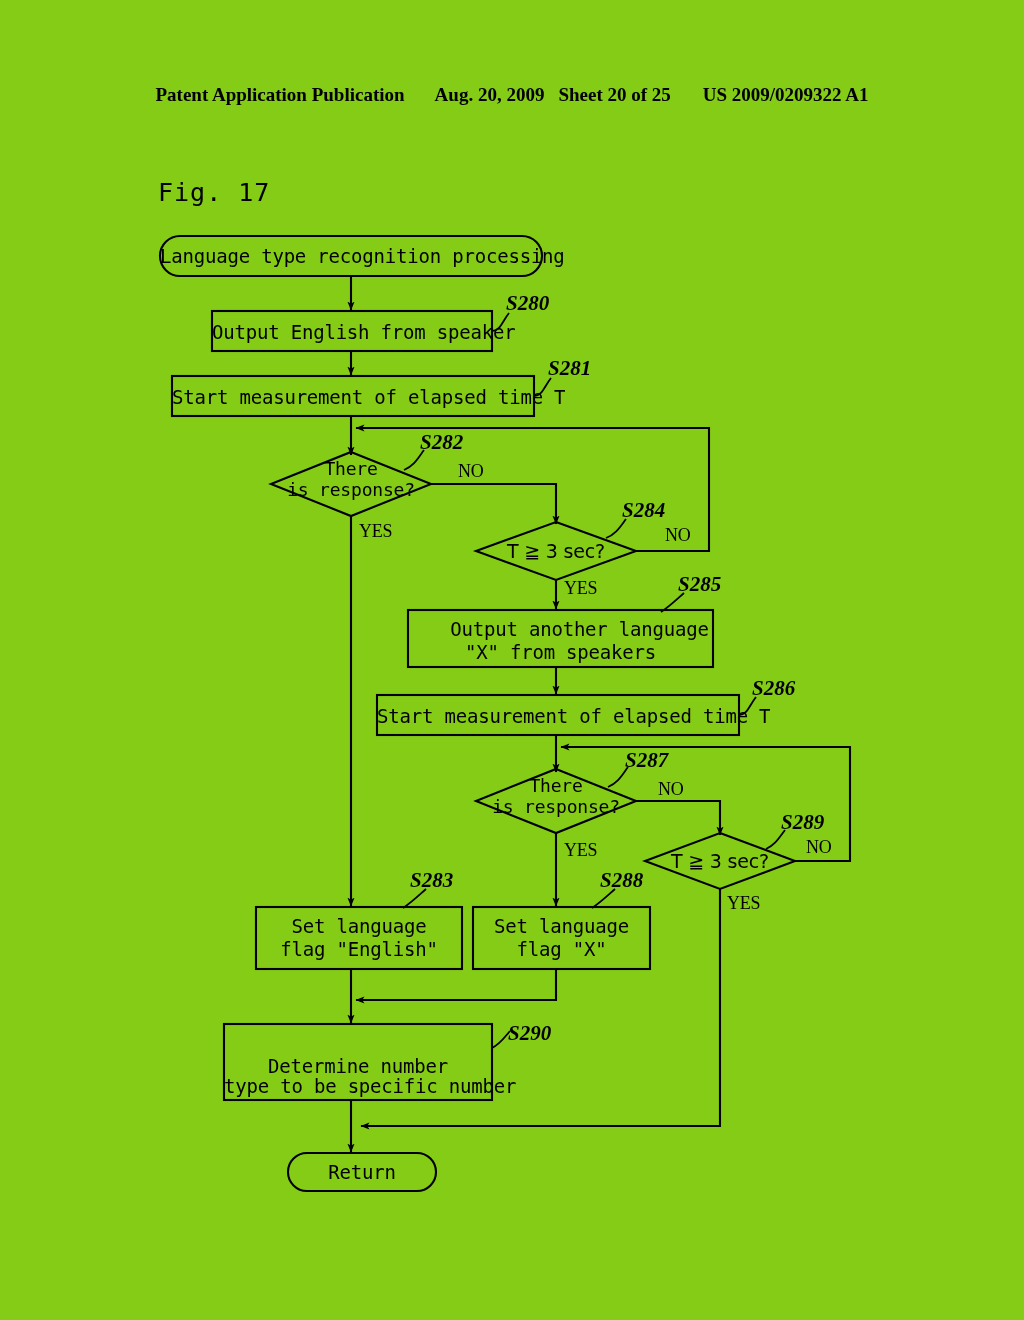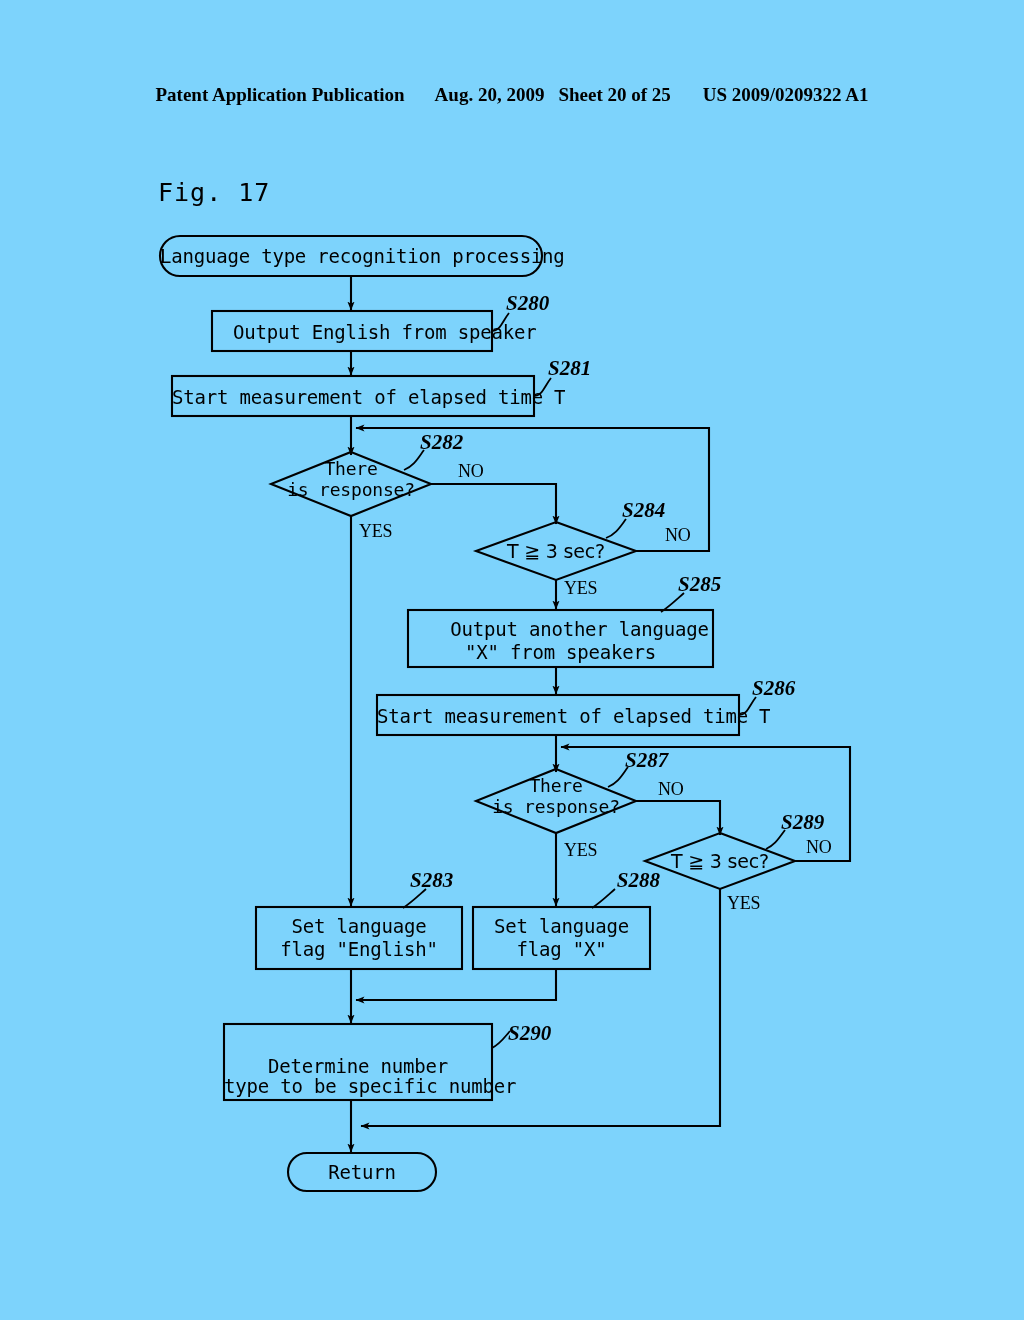--- a/index.html
+++ b/index.html
@@ -4,21 +4,21 @@
 <style>
   html, body {
     margin: 0;
     padding: 0;
     background: #ffffff;
   }
   #page {
     position: relative;
     width: 1024px;
     height: 1320px;
-    background: #7dd3fc;
+    background: #84cc16;
     overflow: hidden;
     font-family: "Liberation Sans", sans-serif;
   }
 
   
   #pub-header {
     position: absolute;
     left: 0;
     top: 84px;
     width: 1024px;
@@ -156,21 +156,21 @@
       <path d="M492,1048 C500,1044 504,1038 510,1031" stroke-width="1.8"></path>
 
       <line x1="351" y1="1100" x2="351" y2="1152" marker-end="url(#arrow)"></line>
 
       <rect x="288" y="1153" width="148" height="38" rx="19" ry="19"></rect>
     </g>
   </svg>
 
   <div class="node-text t-term" style="left:160px; top:245px; width:382px;">Language type recognition processing</div>
 
-  <div class="node-text t-box" style="left:212px; top:321px; width:280px;padding-left:21px;">Output English from speaker</div>
+  <div class="node-text t-box" style="left:212px; top:321px; width:280px;">Output English from speaker</div>
 
   <div class="node-text t-box" style="left:172px; top:386px; width:362px;">Start measurement of elapsed time T</div>
 
   <div class="node-text t-dec" style="left:271px; top:458px; width:160px;">There</div>
   <div class="node-text t-dec" style="left:266px; top:479px; width:170px;">is response?</div>
 
   <div class="node-text t-cond" style="left:476px; top:540px; width:160px;">T ≧ 3 sec?</div>
 
   <div class="node-text t-box" style="left:412px; top:618px; width:335px;">Output another language</div>
   <div class="node-text t-box" style="left:408px; top:641px; width:305px;">"X" from speakers</div>
@@ -204,21 +204,21 @@
   <div class="node-text t-step" style="left:678px; top:572px; width:60px; text-align:left;">S285</div>
 
   <div class="node-text t-step" style="left:752px; top:676px; width:60px; text-align:left;">S286</div>
 
   <div class="node-text t-step" style="left:625px; top:748px; width:60px; text-align:left;">S287</div>
 
   <div class="node-text t-step" style="left:781px; top:810px; width:60px; text-align:left;">S289</div>
 
   <div class="node-text t-step" style="left:410px; top:868px; width:60px; text-align:left;">S283</div>
 
-  <div class="node-text t-step" style="left:600px; top:868px; width:60px; text-align:right;">S288</div>
+  <div class="node-text t-step" style="left:600px; top:868px; width:60px; text-align:left;">S288</div>
 
   <div class="node-text t-step" style="left:508px; top:1021px; width:60px; text-align:left;">S290</div>
 
   <div class="node-text t-yn" style="left:458px; top:461px; width:40px; text-align:left;">NO</div>
 
   <div class="node-text t-yn" style="left:359px; top:521px; width:48px; text-align:left;">YES</div>
 
   <div class="node-text t-yn" style="left:665px; top:525px; width:40px; text-align:left;">NO</div>
 
   <div class="node-text t-yn" style="left:564px; top:578px; width:48px; text-align:left;">YES</div>

